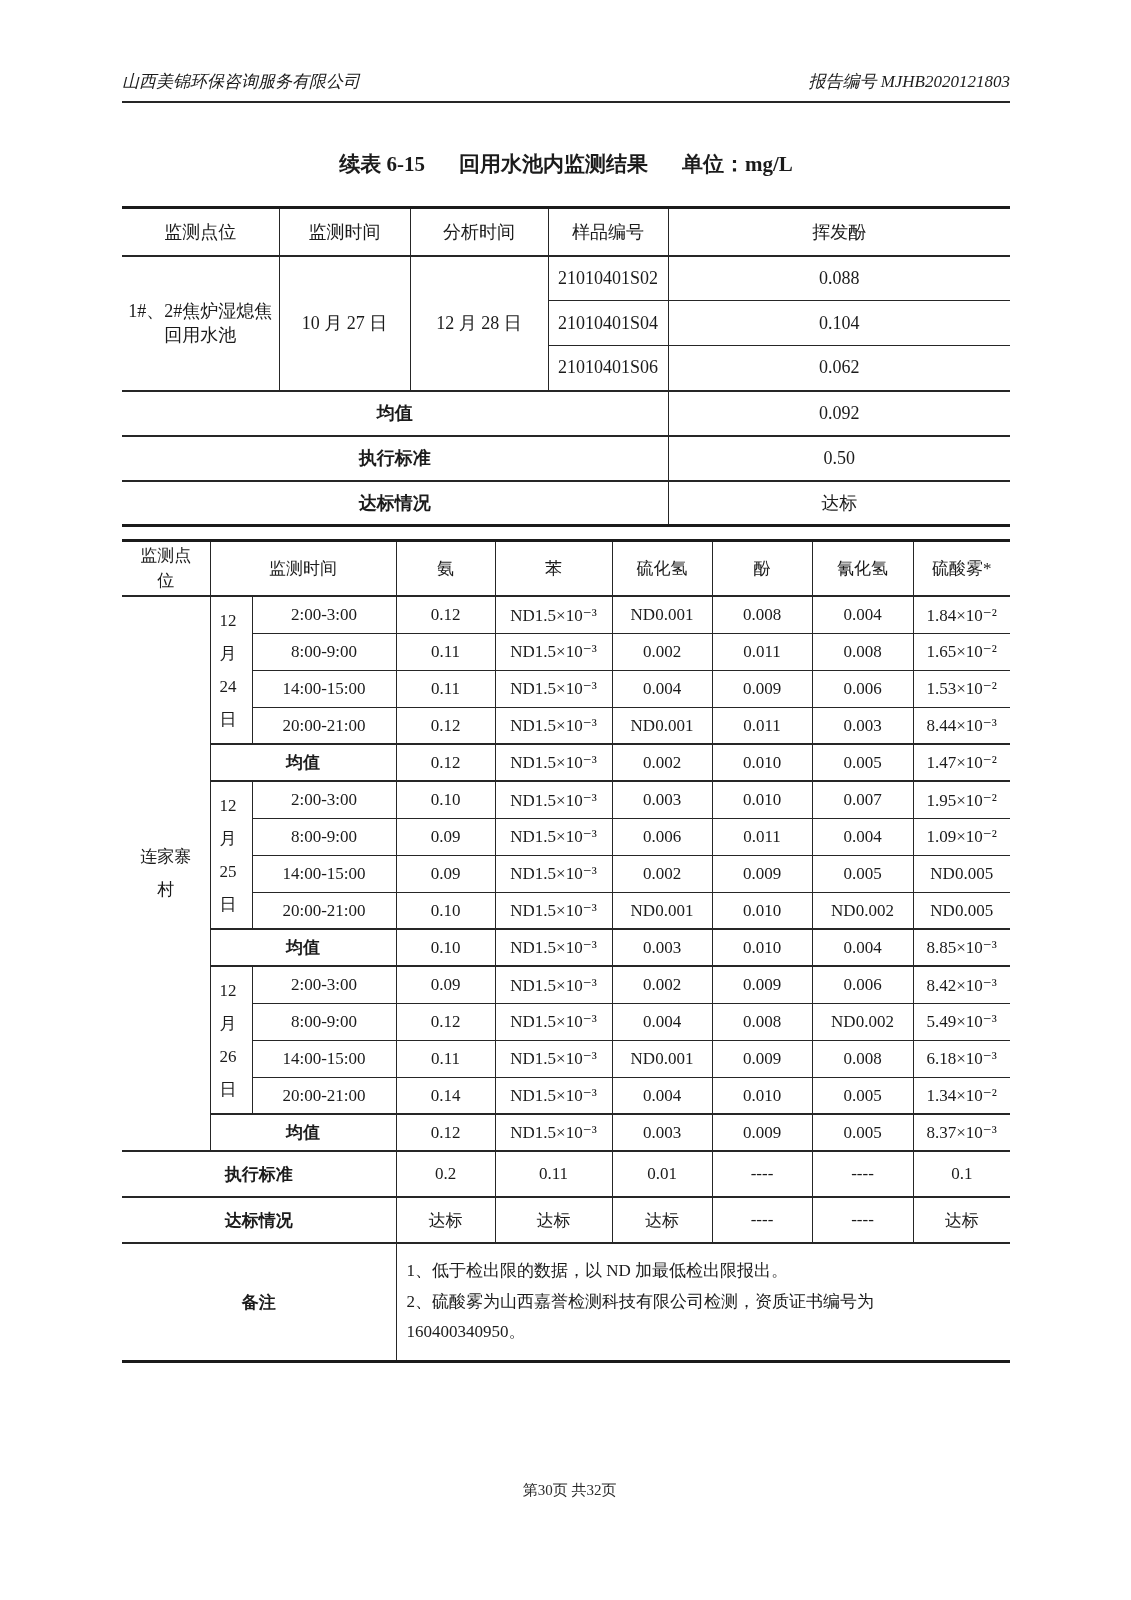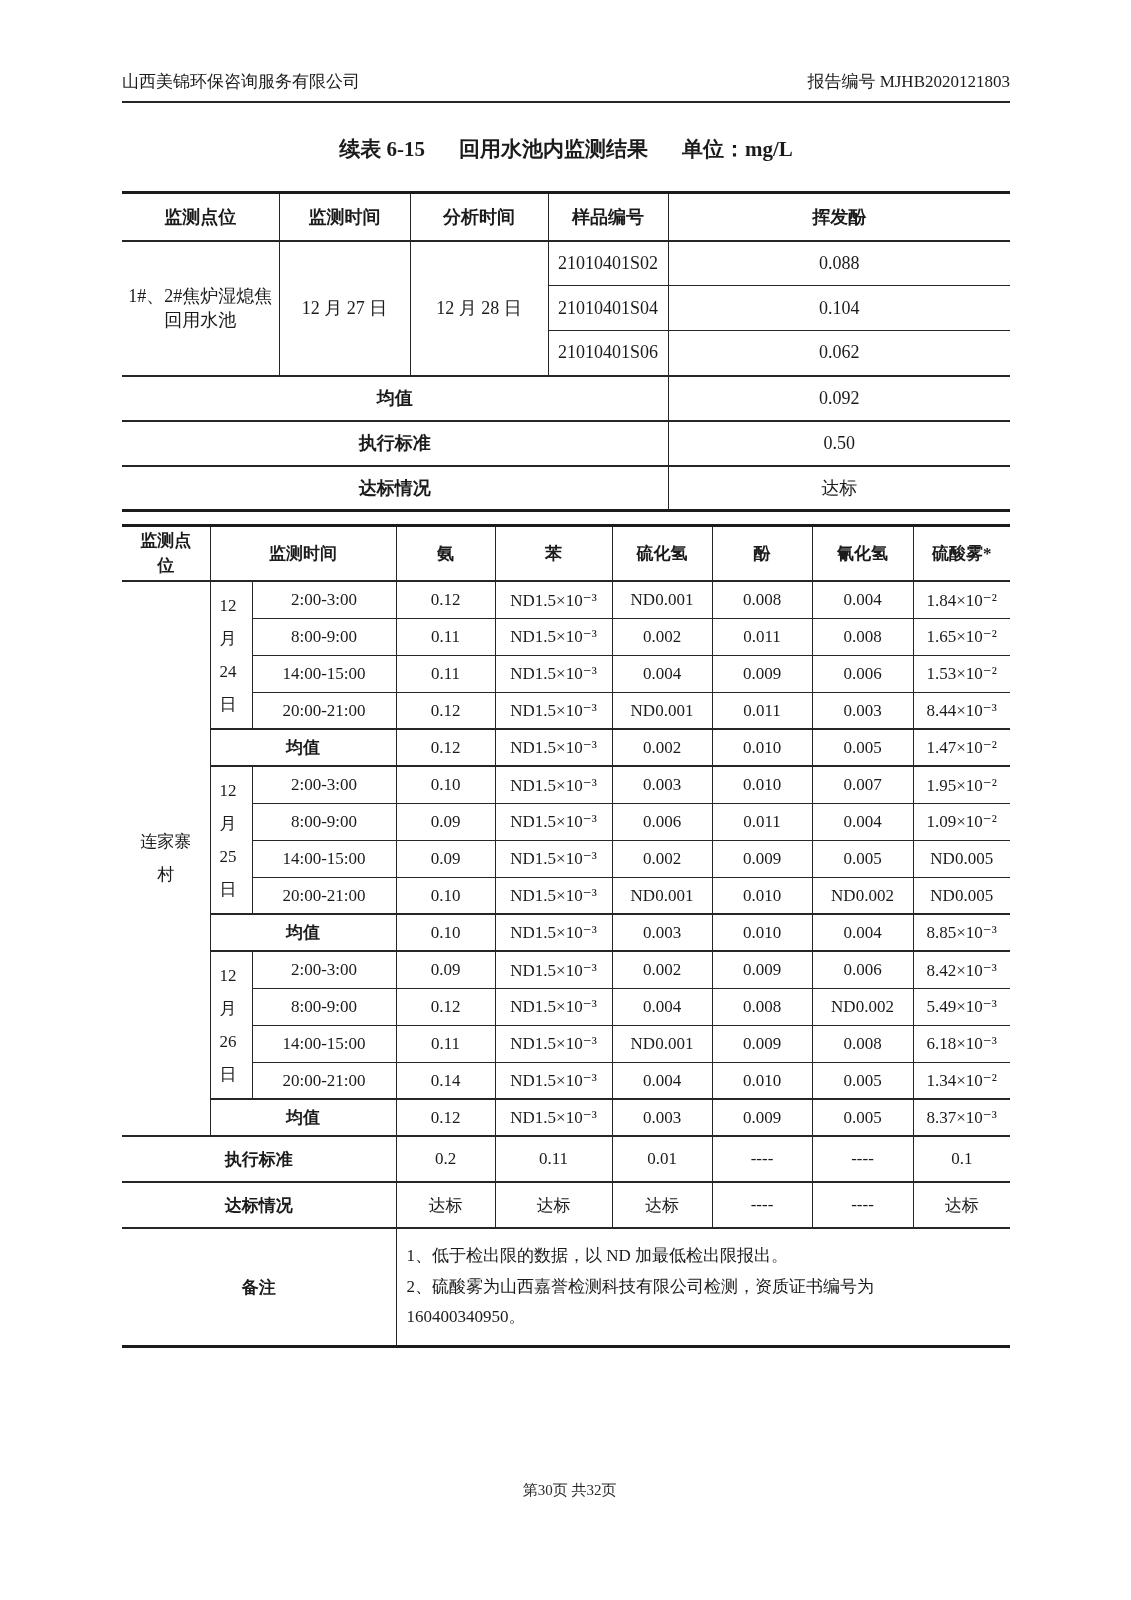--- a/index.html
+++ b/index.html
@@ -4,33 +4,33 @@
 <style>
   html,body{margin:0;padding:0;background:#e8e8e8;}
   .page{
     width:1131px;height:1600px;margin:0 auto;background:#ffffff;
     font-family:"Liberation Serif","DejaVu Serif",serif;color:#1b1b1b;
     box-sizing:border-box;padding:70px 121px 0 122px;position:relative;
   }
   
   .doc-header{
     display:flex;justify-content:space-between;align-items:flex-end;
-    font-size:17px;padding-bottom:8px;border-bottom:2px solid #262626;
+    font-size:17px;padding-bottom:8px;border-bottom:2px solid #262626;font-style:italic;
   }
   
-  .table-title{text-align:center;font-weight:bold;font-size:21px;margin-top:32px;}
+  .table-title{text-align:center;font-weight:bold;font-size:21px;margin-top:47px;}
   .table-title .t-no{margin-right:34px;}
   .table-title .t-unit{margin-left:34px;}
   .table-title2{margin-top:20px;}
   
   .section-heading{font-size:23px;font-weight:bold;margin:24px 0 0 0;letter-spacing:1px;}
   
   table{width:100%;border-collapse:collapse;table-layout:fixed;}
   th,td{border:1px solid #262626;text-align:center;vertical-align:middle;padding:2px 4px;box-sizing:border-box;}
-  th{font-weight:bold;}
+  th{font-weight:normal;}
   th:first-child,td:first-child{border-left:none;}
   th:last-child,td:last-child{border-right:none;}
   
   .t1{margin-top:28px;border-top:3px solid #1b1b1b;border-bottom:3px solid #1b1b1b;font-size:18px;}
   .t1 tr{height:45px;}
   .t1 tr.hdr{height:48px;}
   .t1 tr.hdr th{border-bottom:2px solid #262626;}
   .t1 tr.sep td{border-top:2px solid #262626;}
   .t1 .lbl{font-weight:bold;}
   
@@ -77,21 +77,21 @@
     <tbody>
       <tr class="hdr">
         <th>监测点位</th>
         <th>监测时间</th>
         <th>分析时间</th>
         <th>样品编号</th>
         <th>挥发酚</th>
       </tr>
       <tr>
         <td rowspan="3">1#、2#焦炉湿熄焦回用水池</td>
-        <td rowspan="3">12 月 27 日</td>
+        <td rowspan="3">10 月 27 日</td>
         <td rowspan="3">12 月 28 日</td>
         <td>21010401S02</td>
         <td>0.088</td>
       </tr>
       <tr>
         <td>21010401S04</td>
         <td>0.104</td>
       </tr>
       <tr>
         <td>21010401S06</td>

